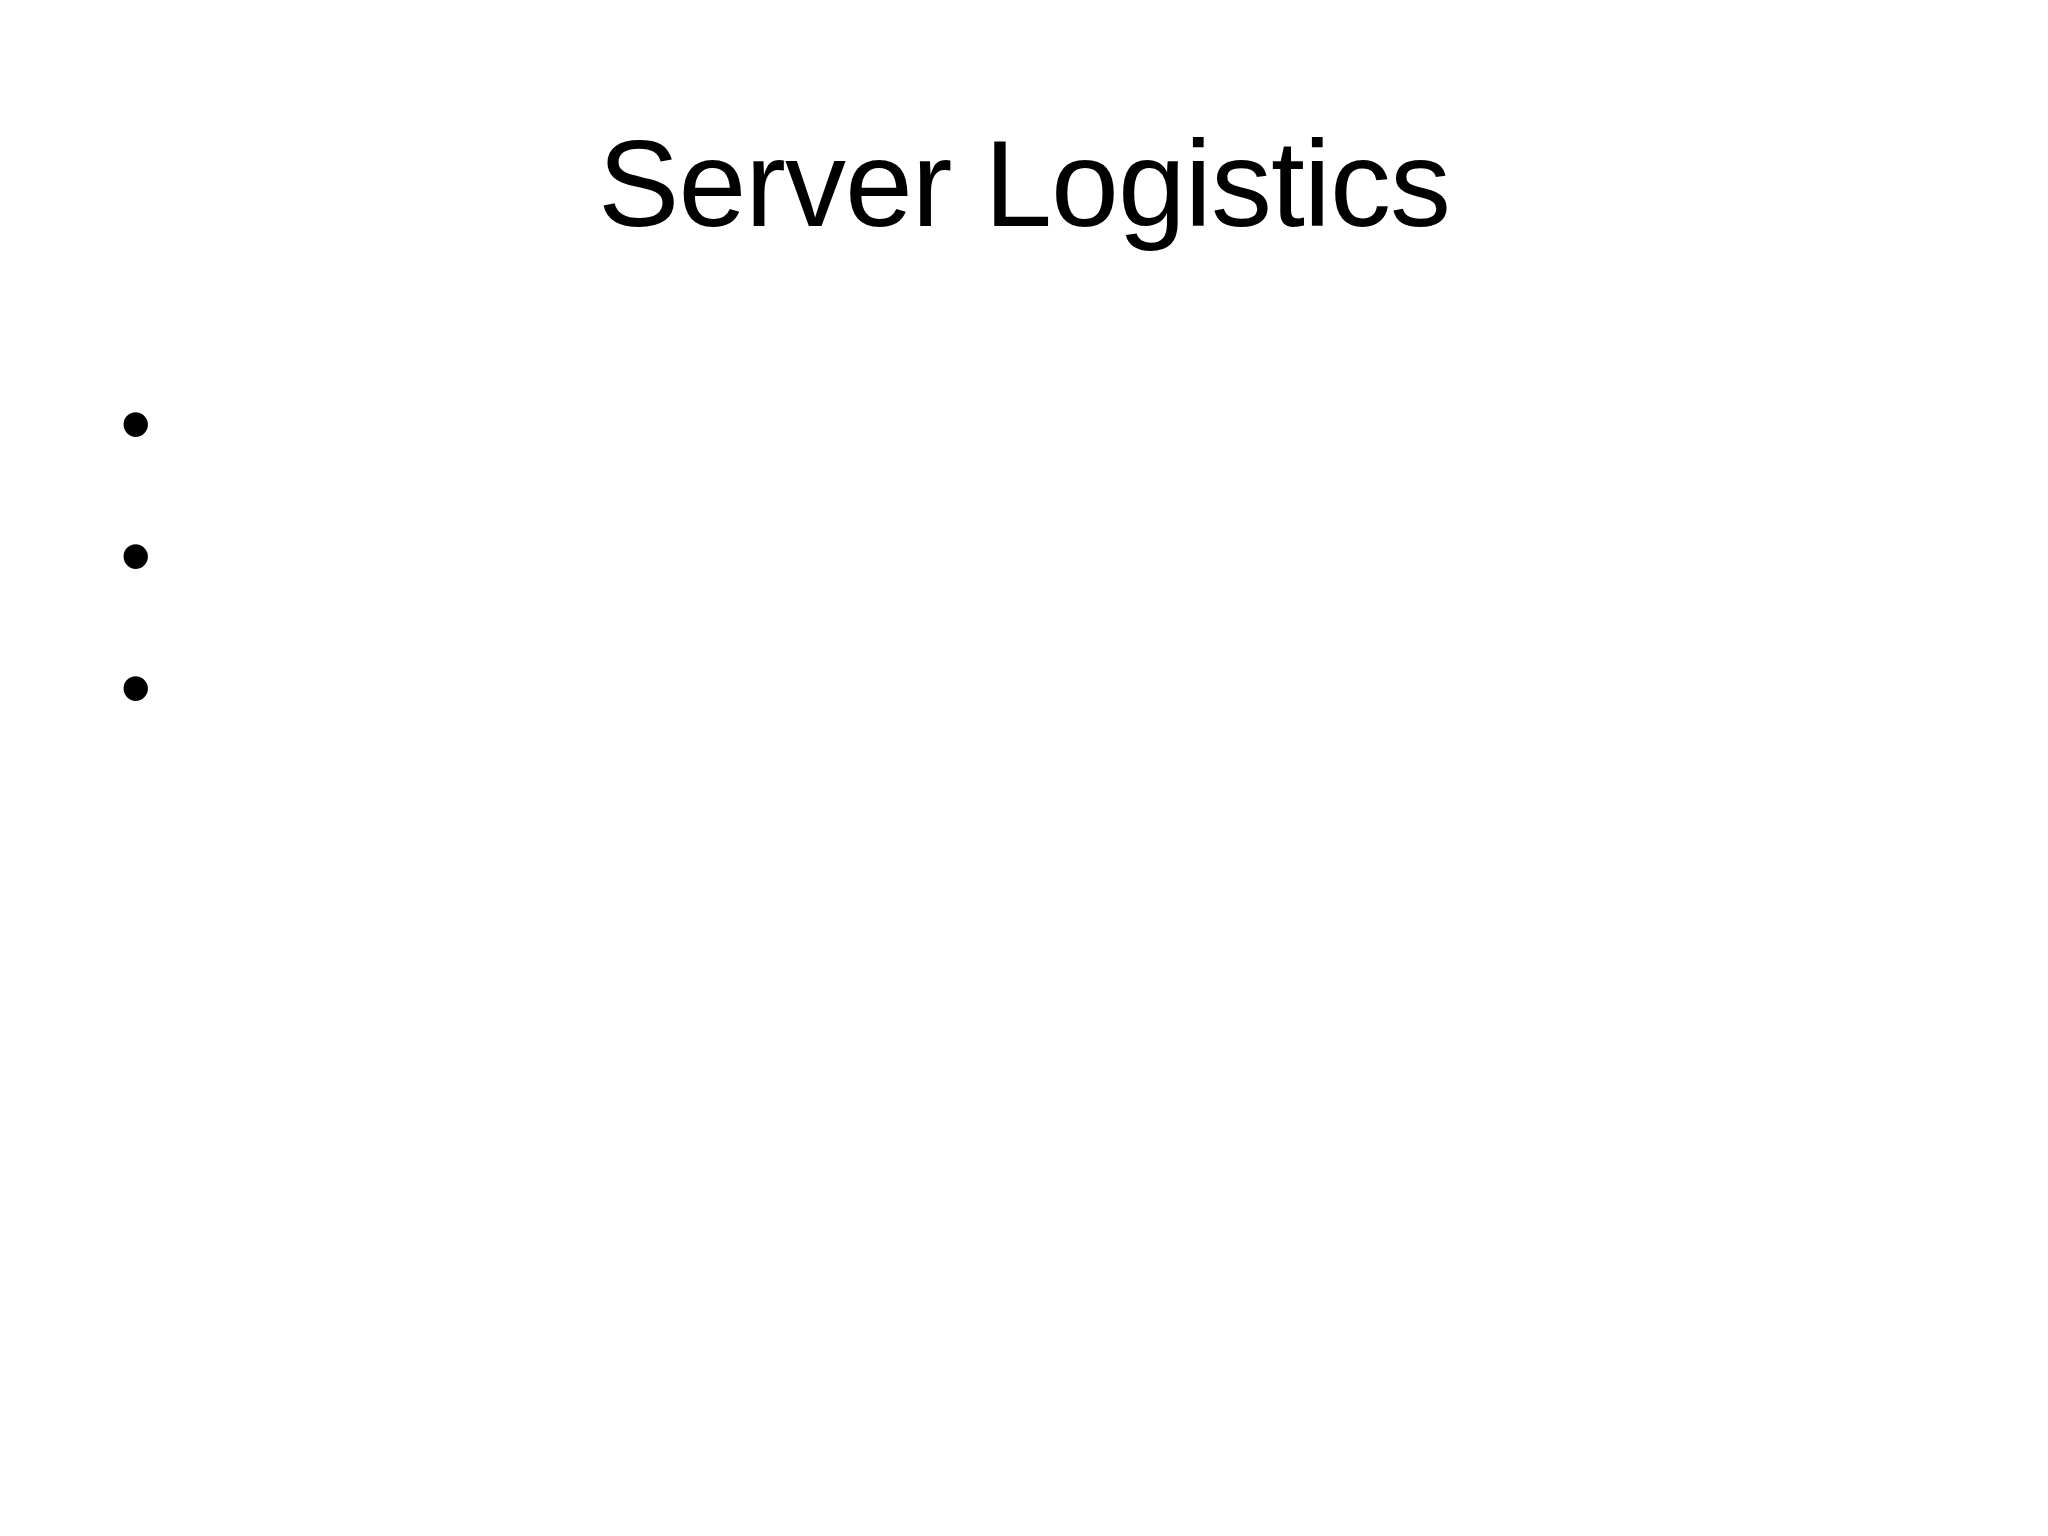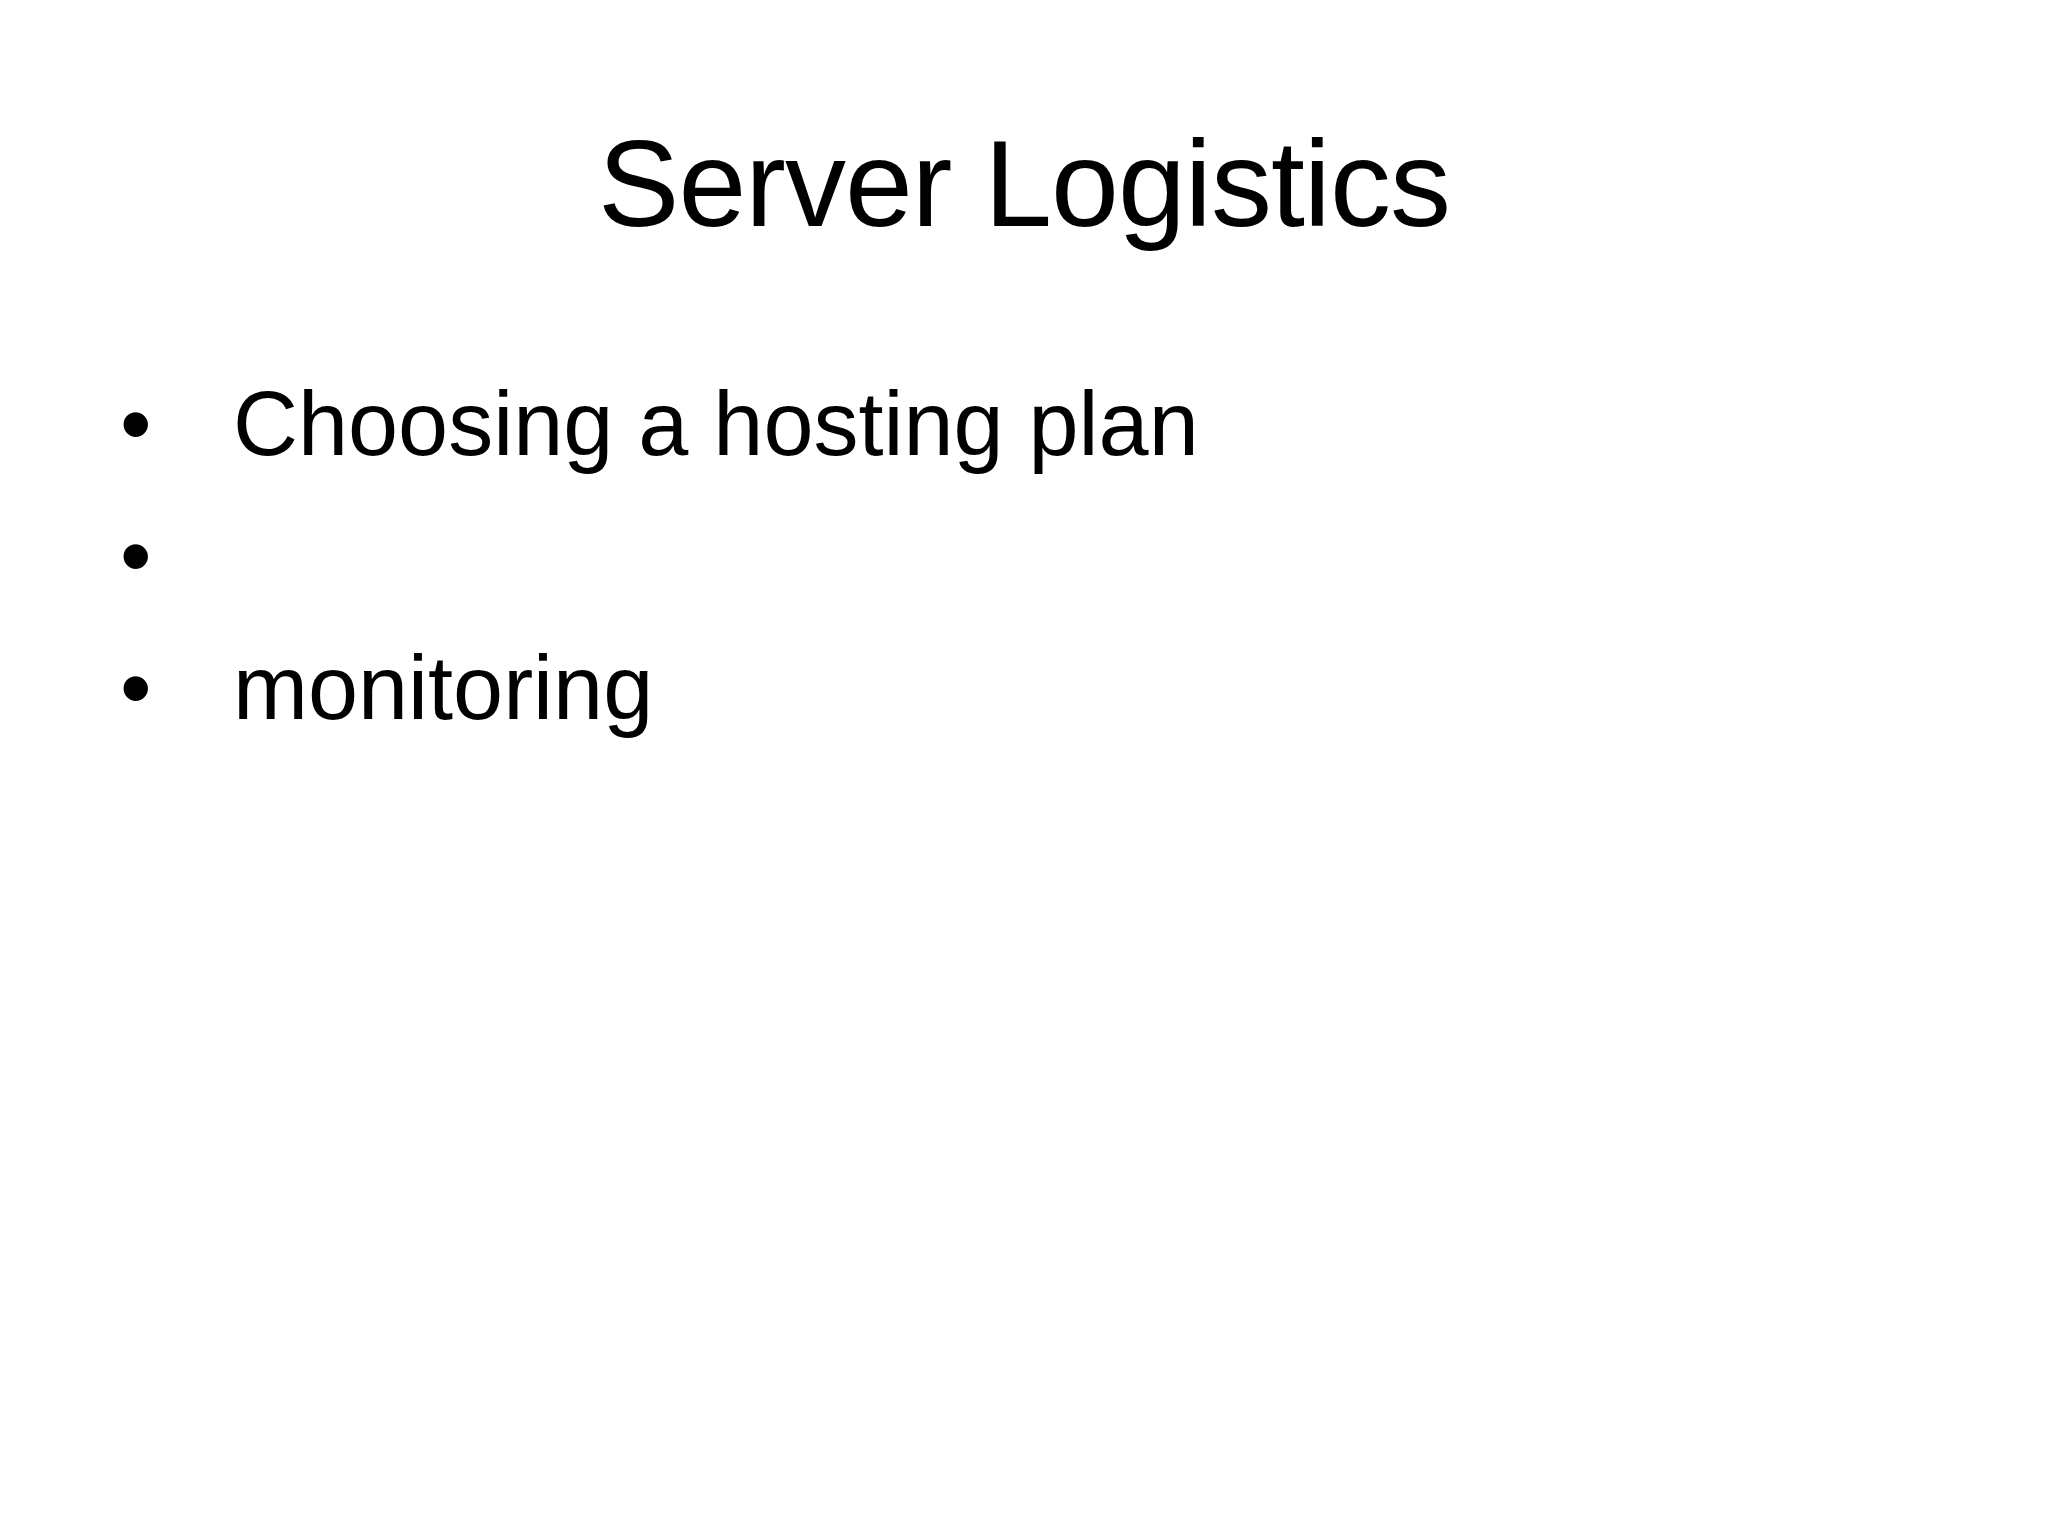--- a/index.html
+++ b/index.html
@@ -65,27 +65,25 @@
 <body>
 
 <div class="slide">
 
   <h1 class="slide-title">Server Logistics</h1>
 
   <ul class="bullet-list">
 
     <li class="bullet-item">
       <span class="bullet-marker">•</span>
-      <span class="bullet-text">Choosing a hosting plan</span>
     </li>
 
     <li class="bullet-item">
       <span class="bullet-marker">•</span>
     </li>
 
     <li class="bullet-item">
       <span class="bullet-marker">•</span>
-      <span class="bullet-text">monitoring</span>
     </li>
 
   </ul>
 
 </div>
 
 </body></html>

